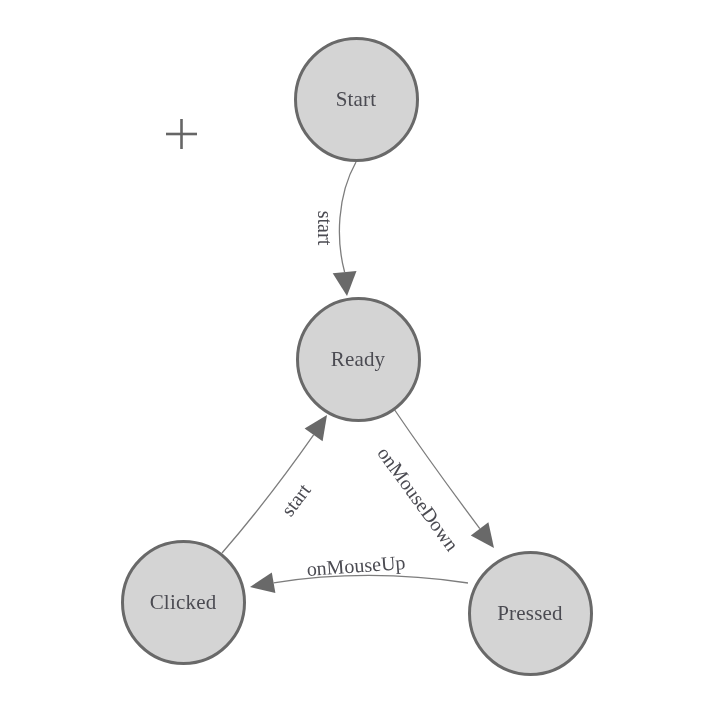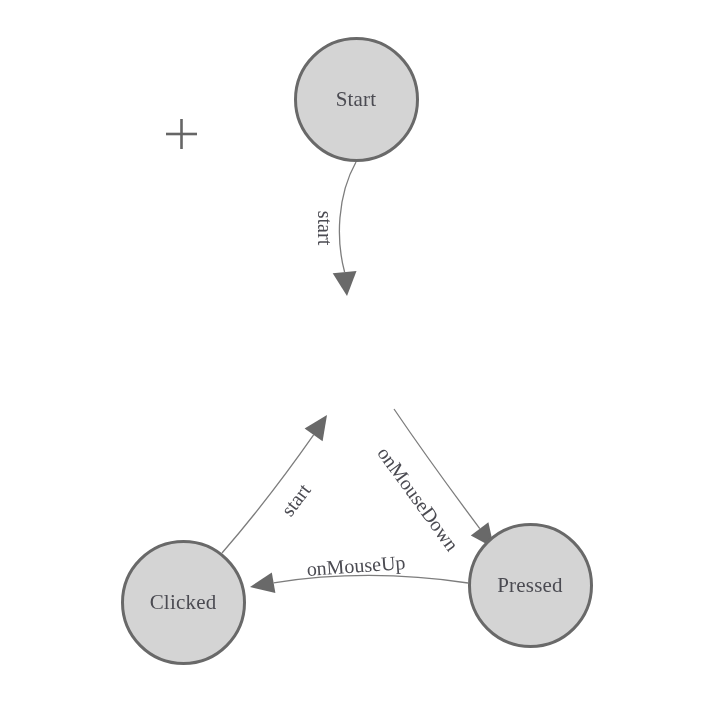--- a/index.html
+++ b/index.html
@@ -31,21 +31,21 @@
   }
   .state-node .node-label {
     font-size: 21px;
     color: #4b4b52;
     letter-spacing: 0.2px;
     user-select: none;
   }
   .node-start   { left: 293.5px; top: 36.5px;  }
   .node-ready   { left: 295.5px; top: 296.5px; }
   .node-clicked { left: 120.5px; top: 539.5px; align-items: center; }
-  .node-pressed { left: 467.5px; top: 523px; text-align: center; }
+  .node-pressed { left: 467.5px; top: 551px; text-align: center; }
 
   .edge-label {
     position: absolute;
     font-size: 20px;
     color: #4b4b52;
     white-space: nowrap;
     user-select: none;
   }
   .lbl-start-top {
     left: 324px; top: 228px;
@@ -89,20 +89,23 @@
     <polygon class="arrow-head" points="494,548 470.8,535.4 488.4,522.2"></polygon>
 
     <path class="edge-path" d="M 468 583 Q 368 568, 273.6 582.8"></path>
     <polygon class="arrow-head" points="250,587 271.8,572.5 275.4,593.1"></polygon>
   </svg>
 
   <div class="state-node node-start">
     <span class="node-label">Start</span>
   </div>
 
+  <div class="state-node node-ready">
+    <span class="node-label">Ready</span>
+  </div>
 
   <div class="state-node node-clicked">
     <span class="node-label">Clicked</span>
   </div>
 
   <div class="state-node node-pressed">
     <span class="node-label">Pressed</span>
   </div>
 
   <div class="edge-label lbl-start-top">start</div>

